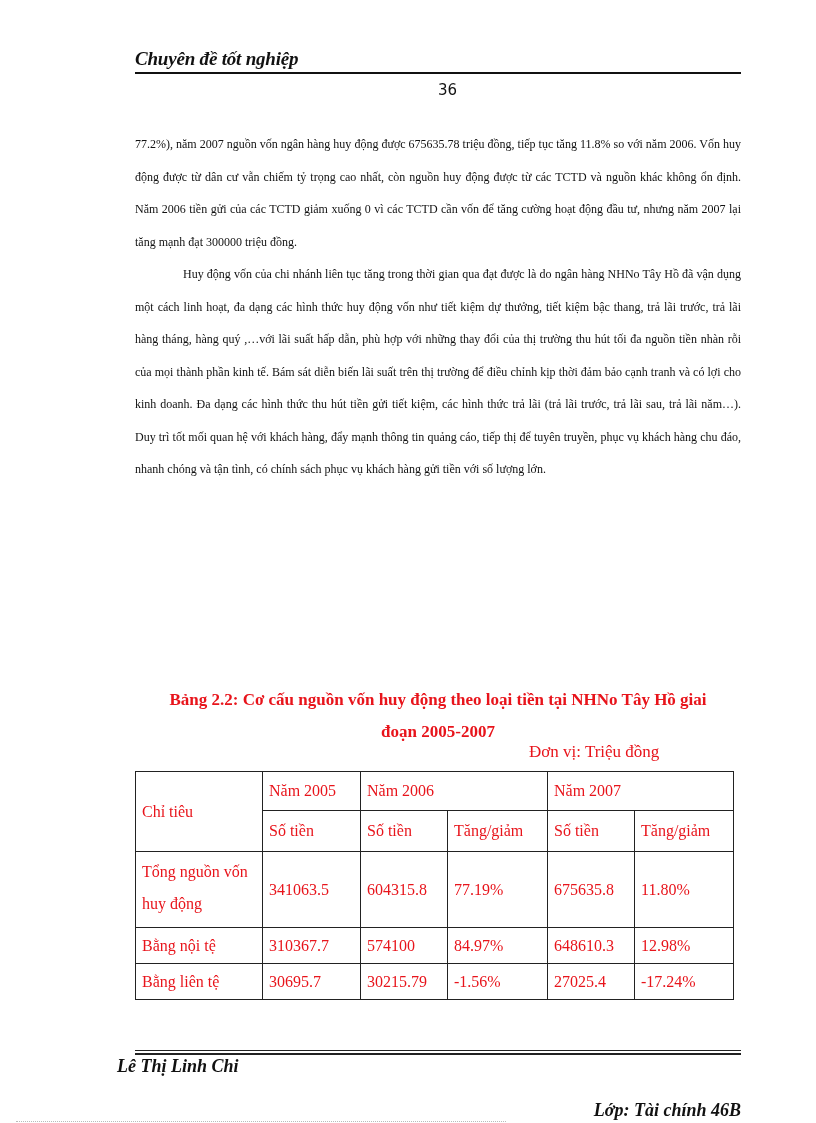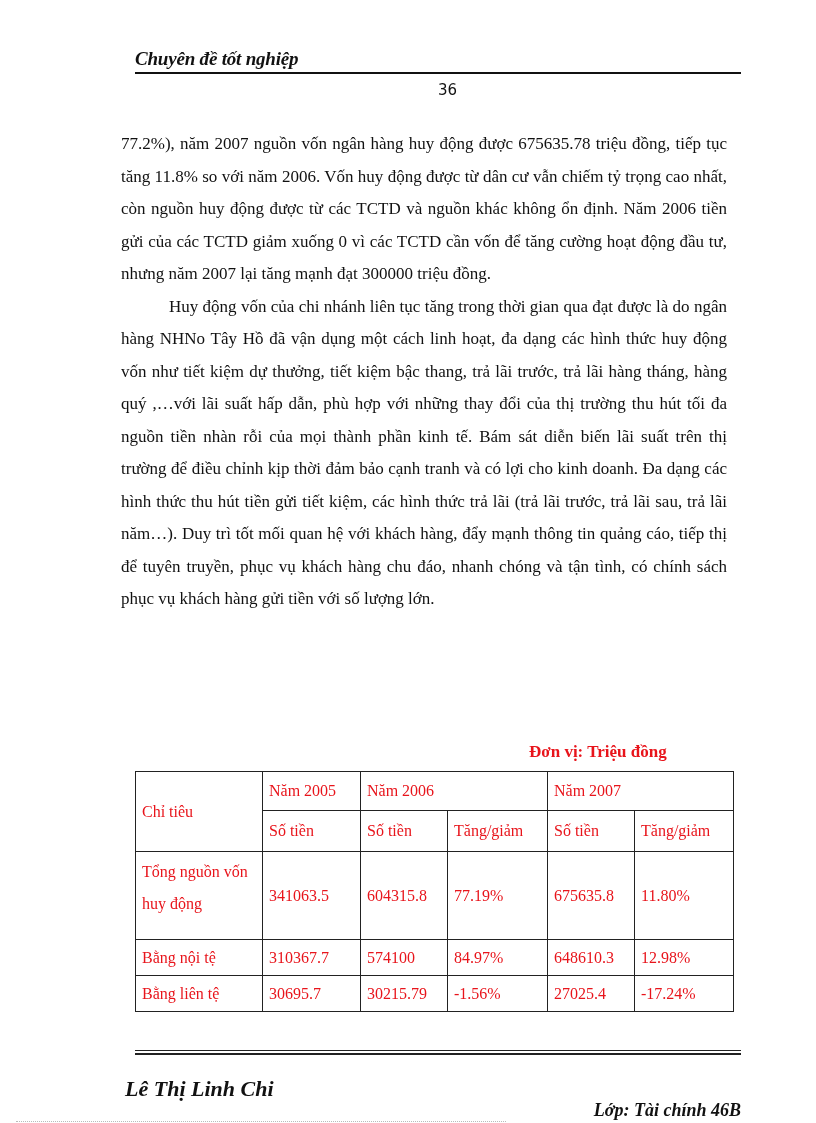--- a/index.html
+++ b/index.html
@@ -6,60 +6,62 @@
   body { width: 816px; height: 1123px; position: relative; overflow: hidden;
          font-family: "Liberation Serif", "DejaVu Serif", serif; color: #111; }
 
   .header { position: absolute; left: 135px; top: 46px; width: 606px; height: 28px; }
   .header-title { position: absolute; left: 0; top: 2px; font-size: 19px; font-weight: bold;
                   font-style: italic; letter-spacing: -0.2px; }
   .page-number { position: absolute; left: 303px; top: 3px; font-size: 15px;
                  font-family: "DejaVu Sans", sans-serif; font-weight: normal; margin-top: 32px; }
   .header-rule { position: absolute; left: 0; top: 26px; width: 606px; height: 2px; background: #111; }
 
-  .body-text { position: absolute; left: 121px; top: 128px; width: 606px;
-               font-size: 17px; line-height: 32.5px; text-align: justify; }
+  .body-text { position: absolute; left: 135px; top: 128px; width: 606px;
+               font-size: 12px; line-height: 32.5px; text-align: justify; }
   .body-text p { margin: 0; }
   .indent { text-indent: 48px; }
 
   .caption { position: absolute; left: 135px; top: 684px; width: 606px; text-align: center;
              color: #e8141b; font-weight: bold; font-size: 17px; line-height: 32px; }
-  .unit { position: absolute; left: 529px; top: 742px; color: #e8141b; font-size: 17px; font-weight: bold; }
+  .unit { position: absolute; left: 529px; top: 742px; color: #e8141b; font-size: 17px; }
 
   table.data { position: absolute; left: 135px; top: 771px; border-collapse: collapse;
                color: #e8141b; font-size: 16px; }
   table.data td { border: 1.5px solid #222; padding: 0 6px; vertical-align: middle; margin-left: 32px; }
   .c0 { width: 114px; } .c1 { width: 85px; } .c2 { width: 74px; } .c3 { width: 87px; }
   .c4 { width: 74px; } .c5 { width: 86px; }
   .h1 td { height: 38px; } .h2 td { height: 40px; }
   .r-total td { height: 71px; vertical-align: bottom; padding-bottom: 8px; }
-  .r-total td.label { line-height: 32px; padding-bottom: 16px; }
+  .r-total td.label { line-height: 32px; padding-bottom: 4px; }
   .r td { height: 35px; }
 
   .footer-rule1 { position: absolute; left: 135px; top: 1050px; width: 606px; height: 1px; background: #222; }
   .footer-rule2 { position: absolute; left: 135px; top: 1053px; width: 606px; height: 1.5px; background: #222; }
-  .footer-left { position: absolute; left: 125px; top: 1056px; font-size: 22px; font-weight: bold; font-style: italic; margin-top: 20px; }
+  .footer-left { position: absolute; left: 117px; top: 1056px; font-size: 18px; font-weight: bold; font-style: italic; }
   .footer-right { position: absolute; right: 75px; top: 1056px; font-size: 18px; font-weight: bold; font-style: italic; margin-top: 44px; }
   .page-edge { position: absolute; left: 16px; top: 1121px; width: 490px; border-top: 1px dotted #bbb; }
 </style>
 </head>
 <body>
 
 <div class="header">
   <span class="header-title">Chuyên đề tốt nghiệp</span>
   <span class="page-number">36</span>
   <div class="header-rule"></div>
 </div>
 
 <div class="body-text">
   <p>77.2%), năm 2007 nguồn vốn ngân hàng huy động được 675635.78 triệu đồng, tiếp tục tăng 11.8% so với năm 2006. Vốn huy động được từ dân cư vẫn chiếm tỷ trọng cao nhất, còn nguồn huy động được từ các TCTD và nguồn khác không ổn định. Năm 2006 tiền gửi  của các TCTD giảm xuống 0 vì các TCTD cần vốn để tăng cường hoạt động đầu tư, nhưng năm 2007 lại tăng mạnh đạt 300000 triệu đồng.</p>
   <p class="indent">Huy động vốn của chi nhánh liên tục tăng trong thời gian qua đạt được là do ngân hàng NHNo Tây Hồ đã vận dụng một cách linh hoạt, đa dạng các hình thức huy động vốn như tiết kiệm dự thưởng, tiết kiệm bậc thang, trả lãi trước, trả lãi hàng tháng, hàng quý ,…với lãi suất hấp dẫn, phù hợp với những thay đổi của thị trường thu hút tối đa nguồn tiền nhàn rỗi của mọi thành phần kinh tế. Bám sát diễn biến lãi suất trên thị trường để điều chỉnh kịp thời đảm bảo cạnh tranh và có lợi cho kinh doanh. Đa dạng các hình thức thu hút tiền gửi tiết kiệm, các hình thức trả lãi (trả lãi trước, trả lãi sau, trả lãi năm…). Duy trì tốt mối quan hệ với khách hàng, đẩy mạnh thông tin quảng cáo, tiếp thị để tuyên truyền, phục vụ khách hàng chu đáo, nhanh chóng và tận tình, có chính sách phục vụ khách hàng gửi tiền với số lượng lớn.</p>
 </div>
 
 <div class="caption">
+  <div>Bảng 2.2: Cơ cấu nguồn vốn huy động theo loại tiền tại NHNo Tây Hồ giai</div>
+  <div>đoạn 2005-2007</div>
 </div>
 <div class="unit">Đơn vị: Triệu đồng</div>
 
 <table class="data">
   <tbody>
       <tr class="h1">
     <td class="c0" rowspan="2">Chỉ tiêu</td>
     <td class="c1">Năm 2005</td>
     <td colspan="2">Năm 2006</td>
     <td colspan="2">Năm 2007</td>

